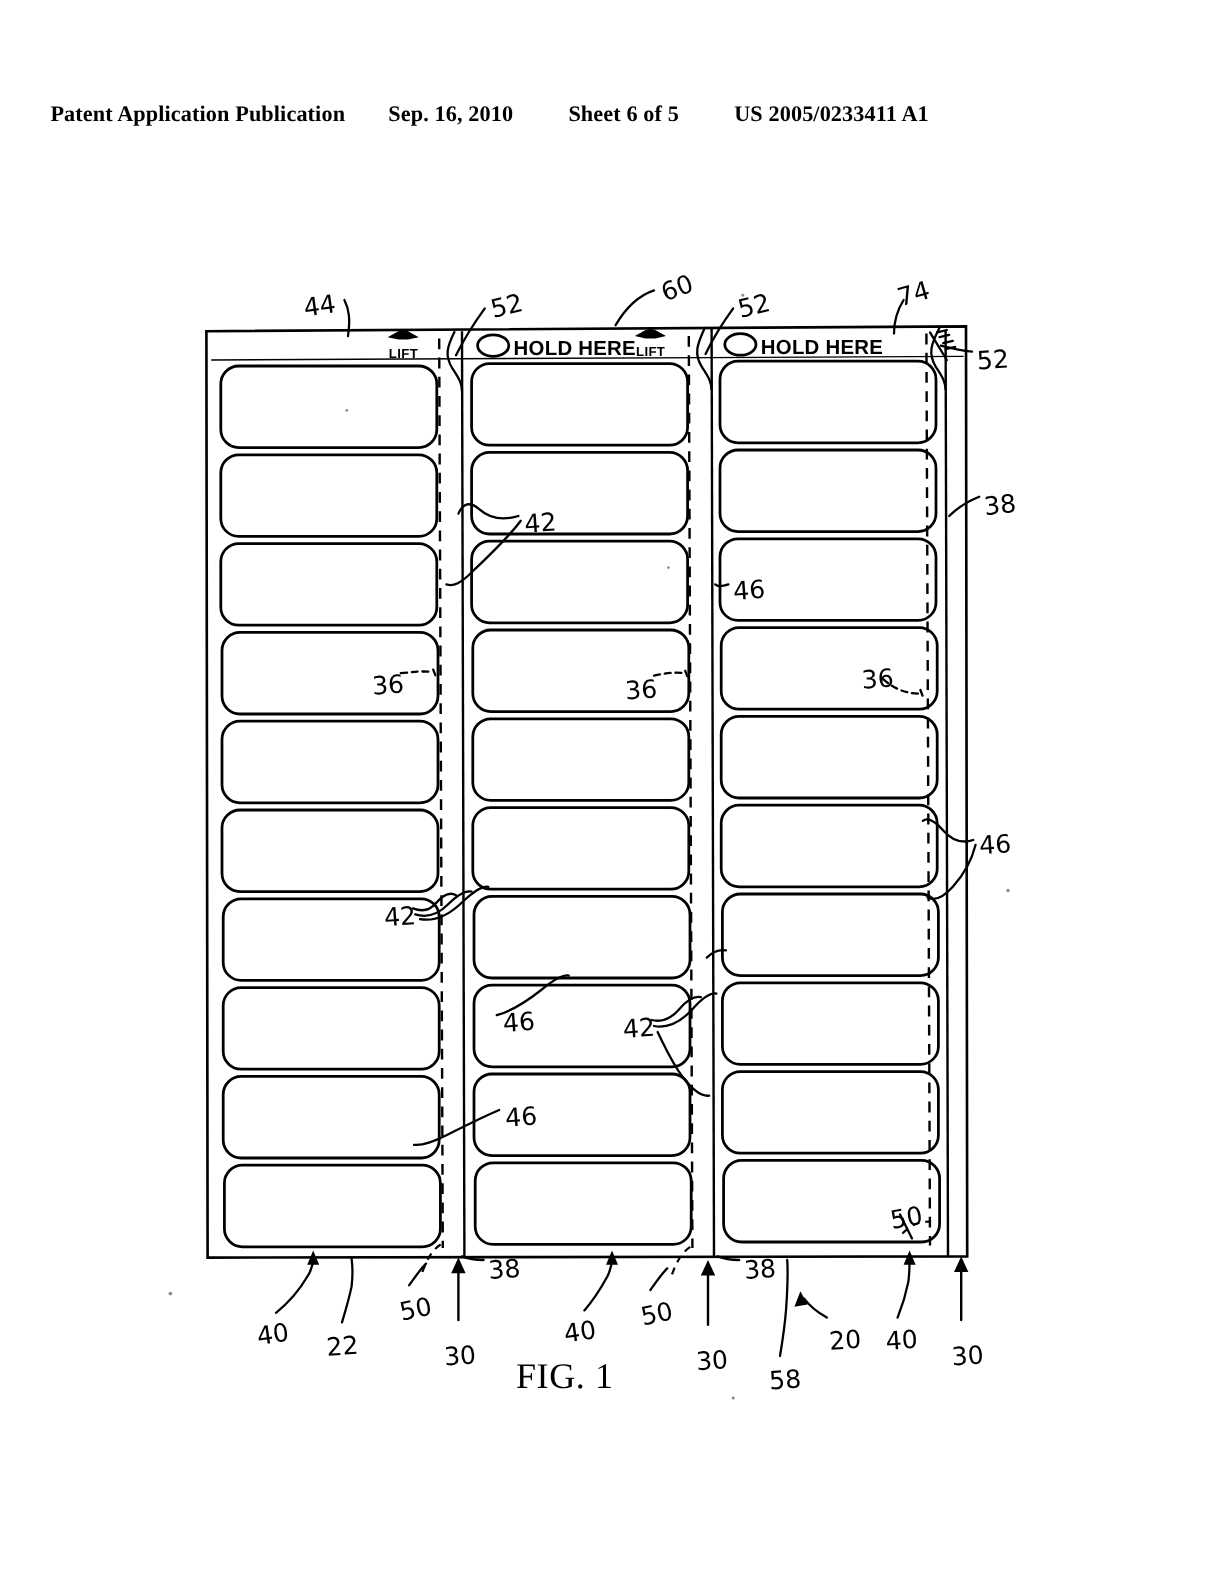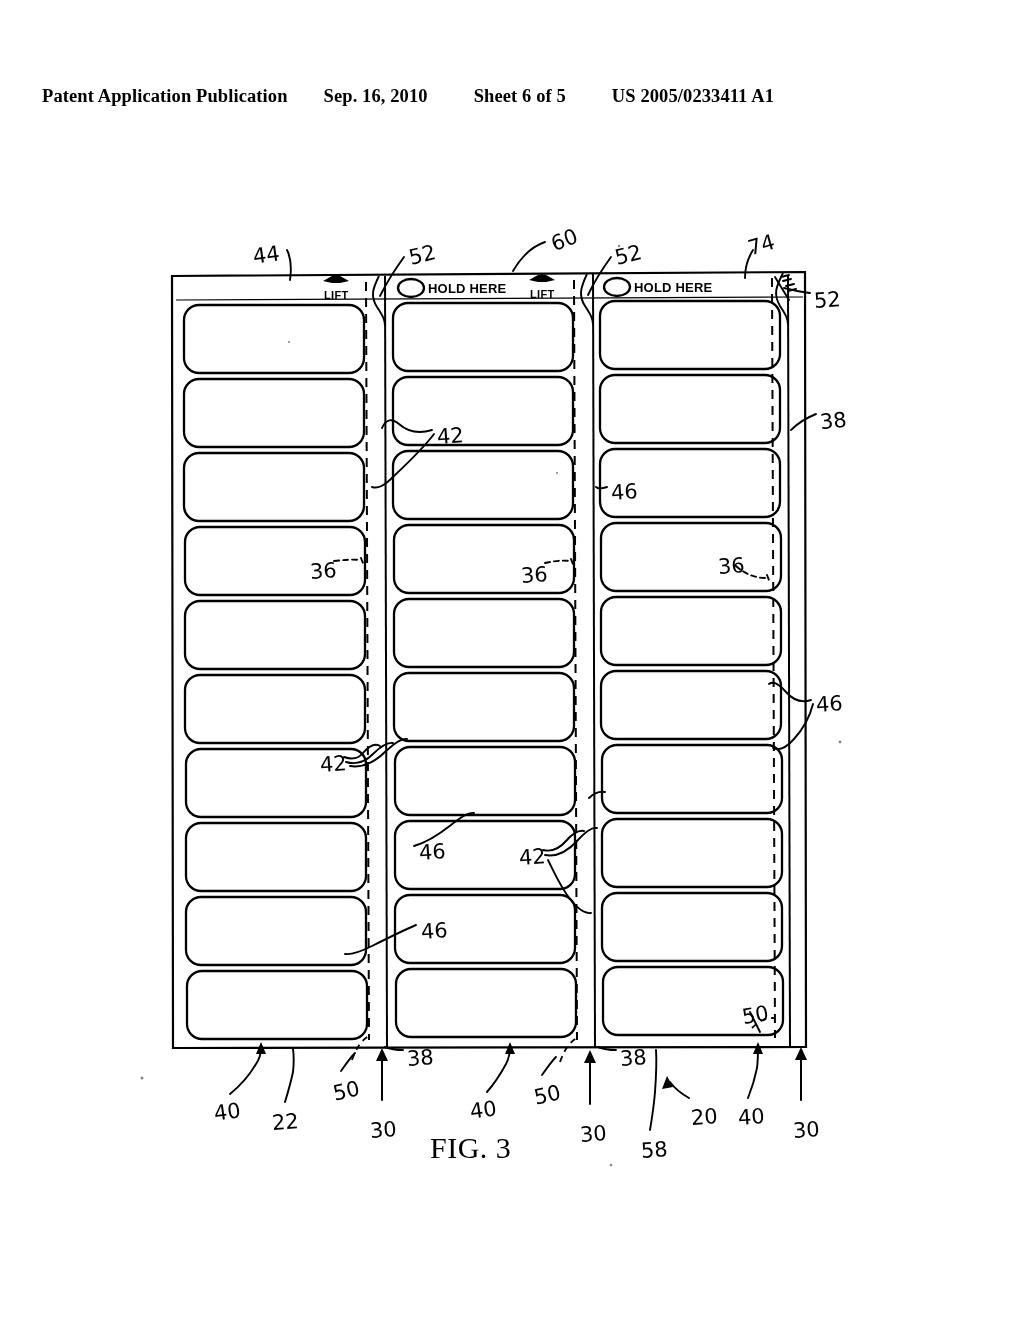--- a/index.html
+++ b/index.html
@@ -52,21 +52,21 @@
     font-family: "Liberation Serif", serif;
     font-size: 30px;
     letter-spacing: 0.5px;
   }
 
   
   .strip-text {
     position: absolute;
     font-family: "Liberation Sans", sans-serif;
     font-weight: bold;
-    font-size: 13px;
+    font-size: 17px;
     letter-spacing: 0.2px;
     white-space: nowrap;
     color: #000;
   }
   .strip-text.lift {
     font-size: 11px;
     letter-spacing: 0.3px;
   }
 
   
@@ -314,13 +314,13 @@
     <div class="ref" style="left: 272px; top: 1110px; transform: rotate(-4deg);">22</div>
     <div class="ref" style="left: 370px; top: 1118px; transform: rotate(-4deg);">30</div>
     <div class="ref" style="left: 470px; top: 1098px; transform: rotate(-8deg);">40</div>
     <div class="ref" style="left: 580px; top: 1122px; transform: rotate(-4deg);">30</div>
     <div class="ref" style="left: 641px; top: 1138px; transform: rotate(-4deg);">58</div>
     <div class="ref" style="left: 691px; top: 1105px; transform: rotate(-4deg);">20</div>
     <div class="ref" style="left: 738px; top: 1105px; transform: rotate(-4deg);">40</div>
     <div class="ref" style="left: 793px; top: 1118px; transform: rotate(-4deg);">30</div>
   </div>
 
-<div class="fig-caption">FIG. 3</div>
+<div class="fig-caption">FIG. 1</div>
 
 </body></html>

